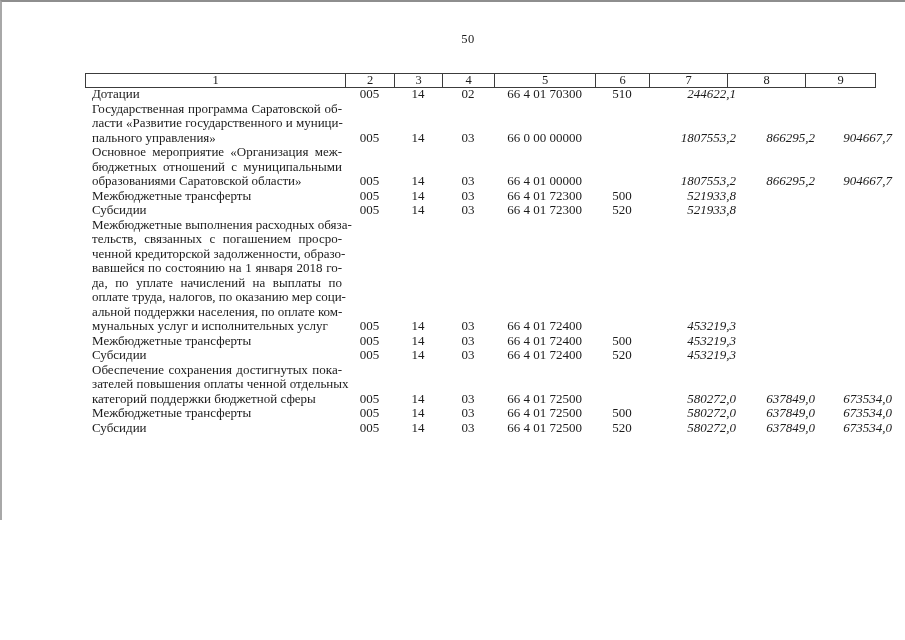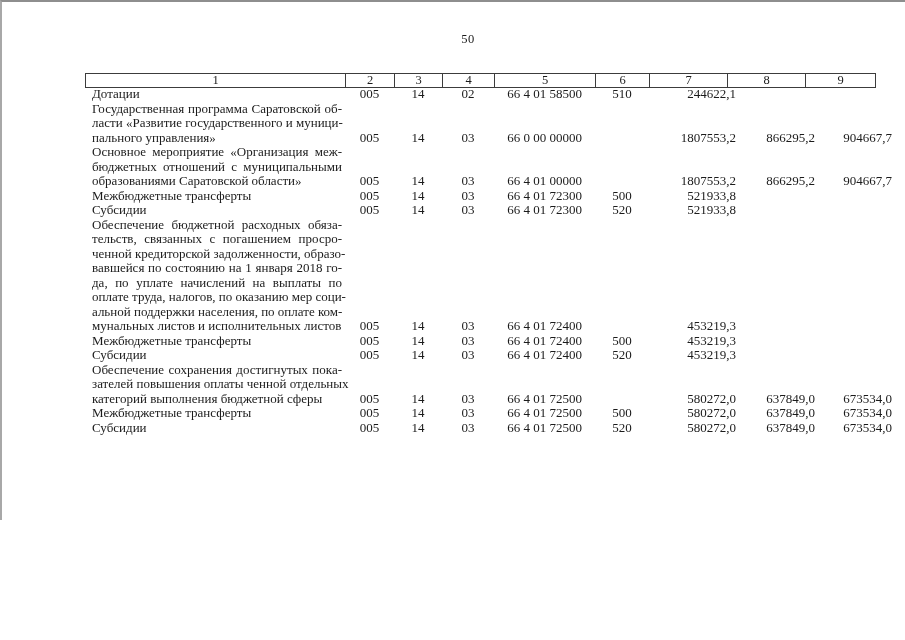--- a/index.html
+++ b/index.html
@@ -55,21 +55,21 @@
     overflow: visible;
   }
   .tbl-body td.c1 { padding: 0 3px 0 7px; margin-left: 25px; }
   .tline {
     text-align: justify;
     text-align-last: justify;
     white-space: nowrap;
   }
   .tline:last-child { text-align-last: left; }
   .c2, .c3, .c4, .c5, .c6 { text-align: center; }
-  .c7, .c8, .c9 { text-align: right; padding-right: 1px; }
+  .c7, .c8, .c9 { text-align: right; padding-right: 1px; font-style: italic; }
 </style>
 </head>
 <body>
 
 <div class="page">
 
   <div class="page-number">50</div>
 
   <table class="tbl-header">
     <colgroup>
@@ -111,21 +111,21 @@
         <col style="width:77px">
     </colgroup>
     <tbody>
         <tr>
       <td class="c1">
             <div class="tline">Дотации</div>
           </td>
       <td class="c2 val">005</td>
       <td class="c3 val">14</td>
       <td class="c4 val">02</td>
-      <td class="c5 val">66 4 01 58500</td>
+      <td class="c5 val">66 4 01 70300</td>
       <td class="c6 val">510</td>
       <td class="c7 val">244622,1</td>
       <td class="c8 val"></td>
       <td class="c9 val"></td>
     </tr>
         <tr>
       <td class="c1">
             <div class="tline">Государственная программа Саратовской об-</div>
             <div class="tline">ласти «Развитие государственного и муници-</div>
             <div class="tline">пального управления»</div>
@@ -175,28 +175,28 @@
       <td class="c3 val">14</td>
       <td class="c4 val">03</td>
       <td class="c5 val">66 4 01 72300</td>
       <td class="c6 val">520</td>
       <td class="c7 val">521933,8</td>
       <td class="c8 val"></td>
       <td class="c9 val"></td>
     </tr>
         <tr>
       <td class="c1">
-            <div class="tline">Обеспечение бюджетной расходных обяза-</div>
+            <div class="tline">Межбюджетные выполнения расходных обяза-</div>
             <div class="tline">тельств, связанных с  погашением просро-</div>
             <div class="tline">ченной кредиторской задолженности, образо-</div>
             <div class="tline">вавшейся по состоянию на 1 января 2018 го-</div>
             <div class="tline">да, по уплате начислений на выплаты по</div>
             <div class="tline">оплате труда, налогов, по оказанию мер соци-</div>
             <div class="tline">альной поддержки населения, по оплате ком-</div>
-            <div class="tline">мунальных листов и исполнительных листов</div>
+            <div class="tline">мунальных услуг и исполнительных услуг</div>
           </td>
       <td class="c2 val">005</td>
       <td class="c3 val">14</td>
       <td class="c4 val">03</td>
       <td class="c5 val">66 4 01 72400</td>
       <td class="c6 val"></td>
       <td class="c7 val">453219,3</td>
       <td class="c8 val"></td>
       <td class="c9 val"></td>
     </tr>
@@ -223,21 +223,21 @@
       <td class="c5 val">66 4 01 72400</td>
       <td class="c6 val">520</td>
       <td class="c7 val">453219,3</td>
       <td class="c8 val"></td>
       <td class="c9 val"></td>
     </tr>
         <tr>
       <td class="c1">
             <div class="tline">Обеспечение сохранения достигнутых пока-</div>
             <div class="tline">зателей повышения оплаты ченной отдельных</div>
-            <div class="tline">категорий выполнения бюджетной сферы</div>
+            <div class="tline">категорий поддержки бюджетной сферы</div>
           </td>
       <td class="c2 val">005</td>
       <td class="c3 val">14</td>
       <td class="c4 val">03</td>
       <td class="c5 val">66 4 01 72500</td>
       <td class="c6 val"></td>
       <td class="c7 val">580272,0</td>
       <td class="c8 val">637849,0</td>
       <td class="c9 val">673534,0</td>
     </tr>

